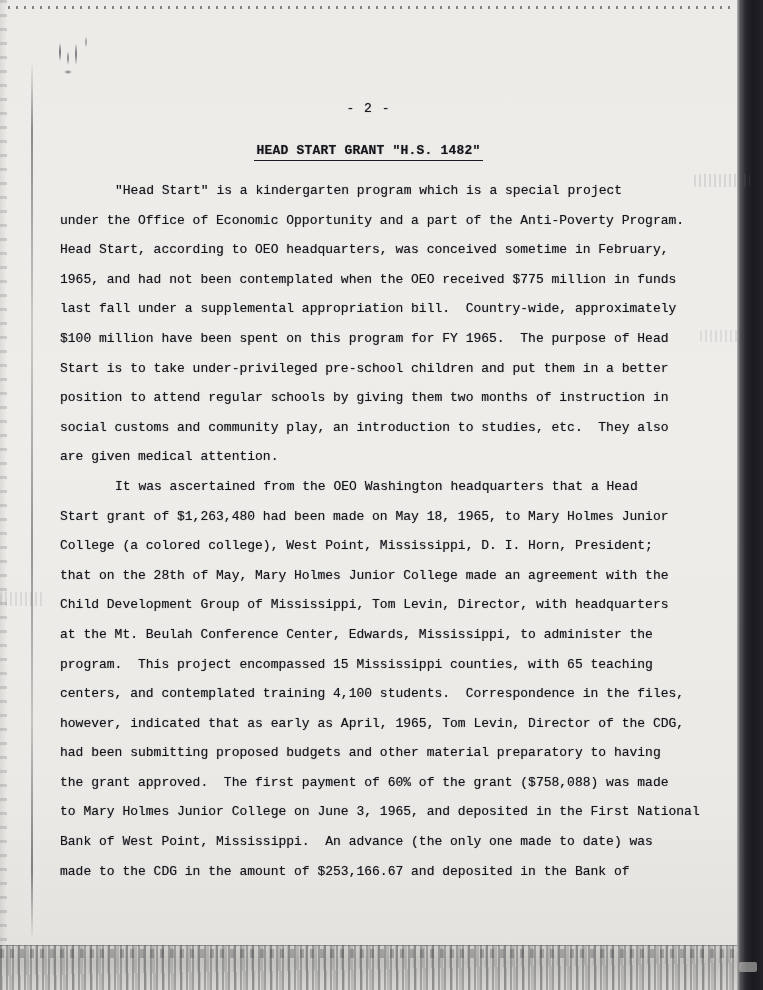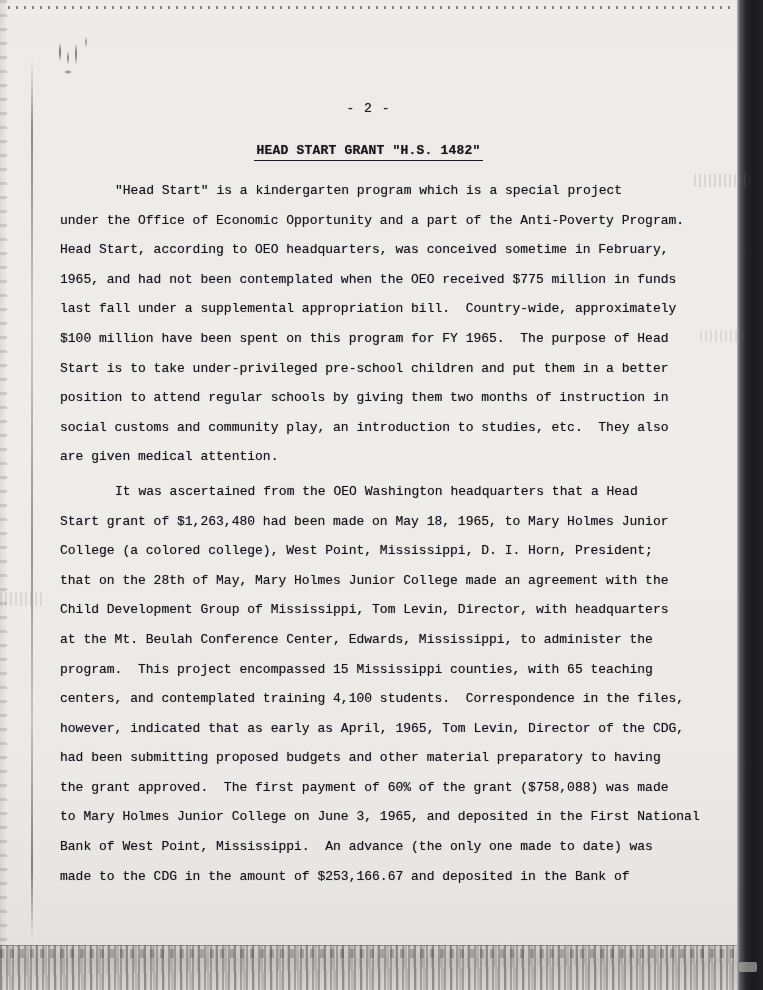--- a/index.html
+++ b/index.html
@@ -76,21 +76,21 @@
     border-bottom:1.5px solid #1a1a22;padding:0 2px 2px 2px;
     text-shadow:0 0 1px rgba(22,22,30,.5);
   }
   .doc-body{
     position:absolute;top:176px;left:60px;width:668px;
     font-size:13px;line-height:29.6px;white-space:pre;
     text-shadow:0 0 1px rgba(22,22,30,.5);
   }
   .line{height:29.6px;}
   .line.indent{padding-left:55px;}
-  .line.para-start{margin-top:5px;}
+  .line.para-start{}
 </style>
 </head>
 <body>
 
 <div class="scan">
   <div class="top-dots"></div>
   <div class="far-left-edge"></div>
   <div class="left-line"></div>
   <div class="right-band"></div>
   <div class="scribble"></div>

